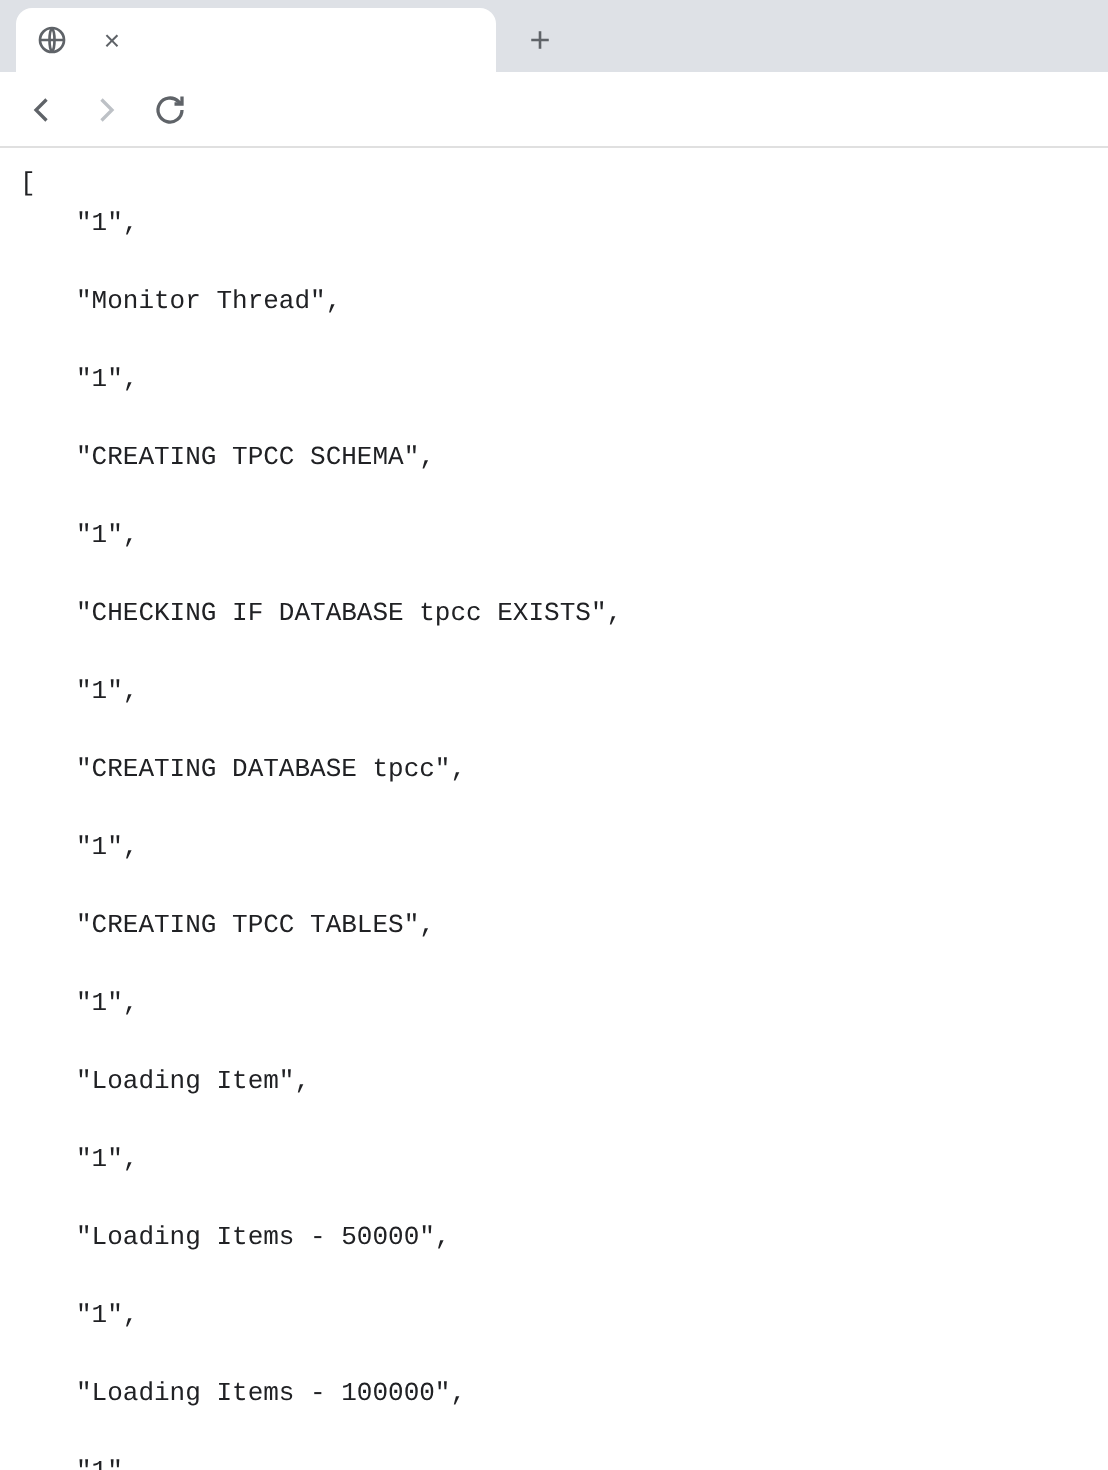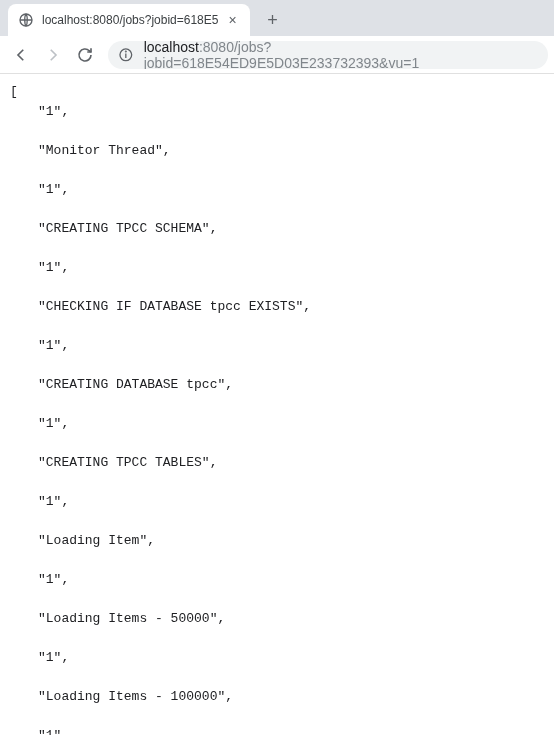--- a/index.html
+++ b/index.html
@@ -127,21 +127,20 @@
 <body>
 
 <div class="chrome-top">
   <div class="tab">
     <span class="tab-favicon">
       <svg viewBox="0 0 24 24" fill="none" stroke="#5f6368" stroke-width="2">
           <circle cx="12" cy="12" r="9"></circle>
           <path d="M3 12h18M12 3c2.5 3 2.5 15 0 18M12 3c-2.5 3-2.5 15 0 18"></path>
         </svg>
     </span>
-    <span class="tab-title">localhost:8080/jobs?jobid=618E5</span>
     <span class="tab-close">×</span>
   </div>
   <div class="new-tab">+</div>
 </div>
 
 <div class="toolbar">
   <div class="nav-btn">
     <svg viewBox="0 0 24 24" fill="none" stroke="currentColor" stroke-width="2.2">
         <path d="M15 5l-7 7 7 7"></path>
       </svg>
@@ -150,30 +149,20 @@
     <svg viewBox="0 0 24 24" fill="none" stroke="currentColor" stroke-width="2.2">
         <path d="M9 5l7 7-7 7"></path>
       </svg>
   </div>
   <div class="nav-btn">
     <svg viewBox="0 0 24 24" fill="none" stroke="currentColor" stroke-width="2.2">
         <path d="M20 12a8 8 0 1 1-2.34-5.66L20 8"></path>
         <path d="M20 3v5h-5"></path>
       </svg>
   </div>
-  <div class="address-bar">
-    <span class="info-icon">
-      <svg viewBox="0 0 24 24" fill="none" stroke="currentColor" stroke-width="2">
-          <circle cx="12" cy="12" r="9"></circle>
-          <line x1="12" y1="10" x2="12" y2="17"></line>
-          <circle cx="12" cy="7" r="0.6" fill="currentColor"></circle>
-        </svg>
-    </span>
-    <span><span class="url-host">localhost</span><span class="url-path">:8080</span><span class="url-path">/jobs?jobid=618E54ED9E5D03E233732393&amp;vu=1</span></span>
-  </div>
 </div>
 
 <div class="content" id="json-content"><span class="bracket">[</span>
 <span class="item">"1",</span>
 <span class="item">"Monitor Thread",</span>
 <span class="item">"1",</span>
 <span class="item">"CREATING TPCC SCHEMA",</span>
 <span class="item">"1",</span>
 <span class="item">"CHECKING IF DATABASE tpcc EXISTS",</span>
 <span class="item">"1",</span>

